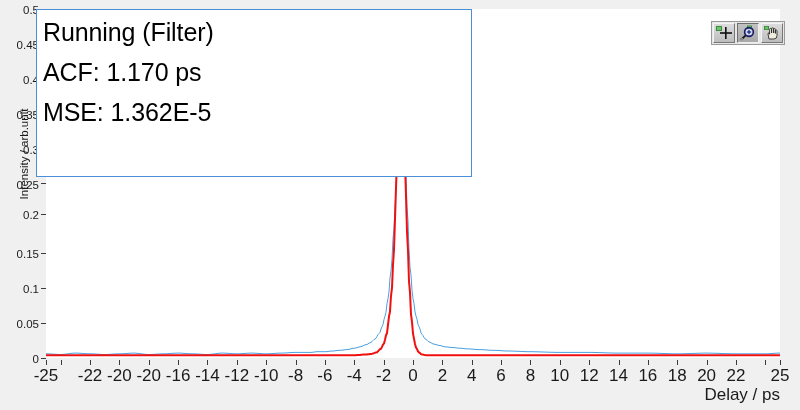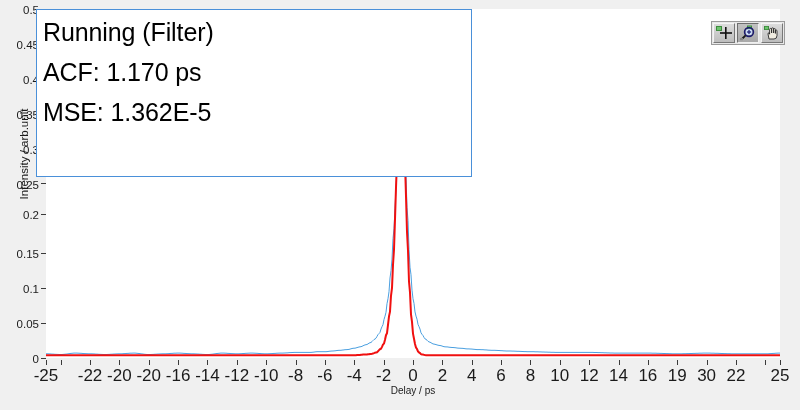--- a/index.html
+++ b/index.html
@@ -119,22 +119,22 @@
     font-size: 17px;
     color: #1a1a1a;
     white-space: nowrap;
   }
 
   .x-axis-title {
     position: absolute;
     left: 46px;
     top: 385px;
     width: 734px;
-    text-align: center;
-    font-size: 10px;
+    text-align: right;
+    font-size: 17px;
     color: #1a1a1a;
   }
 
   
   .annotation-box {
     position: absolute;
     left: 36px;
     top: 9px;
     width: 436px;
     height: 168px;
@@ -313,25 +313,25 @@
         <div class="x-tick" style="left: 572.52px;">
           <div class="xmark"></div>
           <div class="xlabel">14</div>
         </div>
         <div class="x-tick" style="left: 601.88px;">
           <div class="xmark"></div>
           <div class="xlabel">16</div>
         </div>
         <div class="x-tick" style="left: 631.24px;">
           <div class="xmark"></div>
-          <div class="xlabel">19</div>
+          <div class="xlabel">18</div>
         </div>
         <div class="x-tick" style="left: 660.6px;">
           <div class="xmark"></div>
-          <div class="xlabel">30</div>
+          <div class="xlabel">20</div>
         </div>
         <div class="x-tick" style="left: 689.96px;">
           <div class="xmark"></div>
           <div class="xlabel">22</div>
         </div>
         <div class="x-tick" style="left: 719.32px;">
           <div class="xmark"></div>
         </div>
         <div class="x-tick" style="left: 734px;">
           <div class="xmark"></div>

